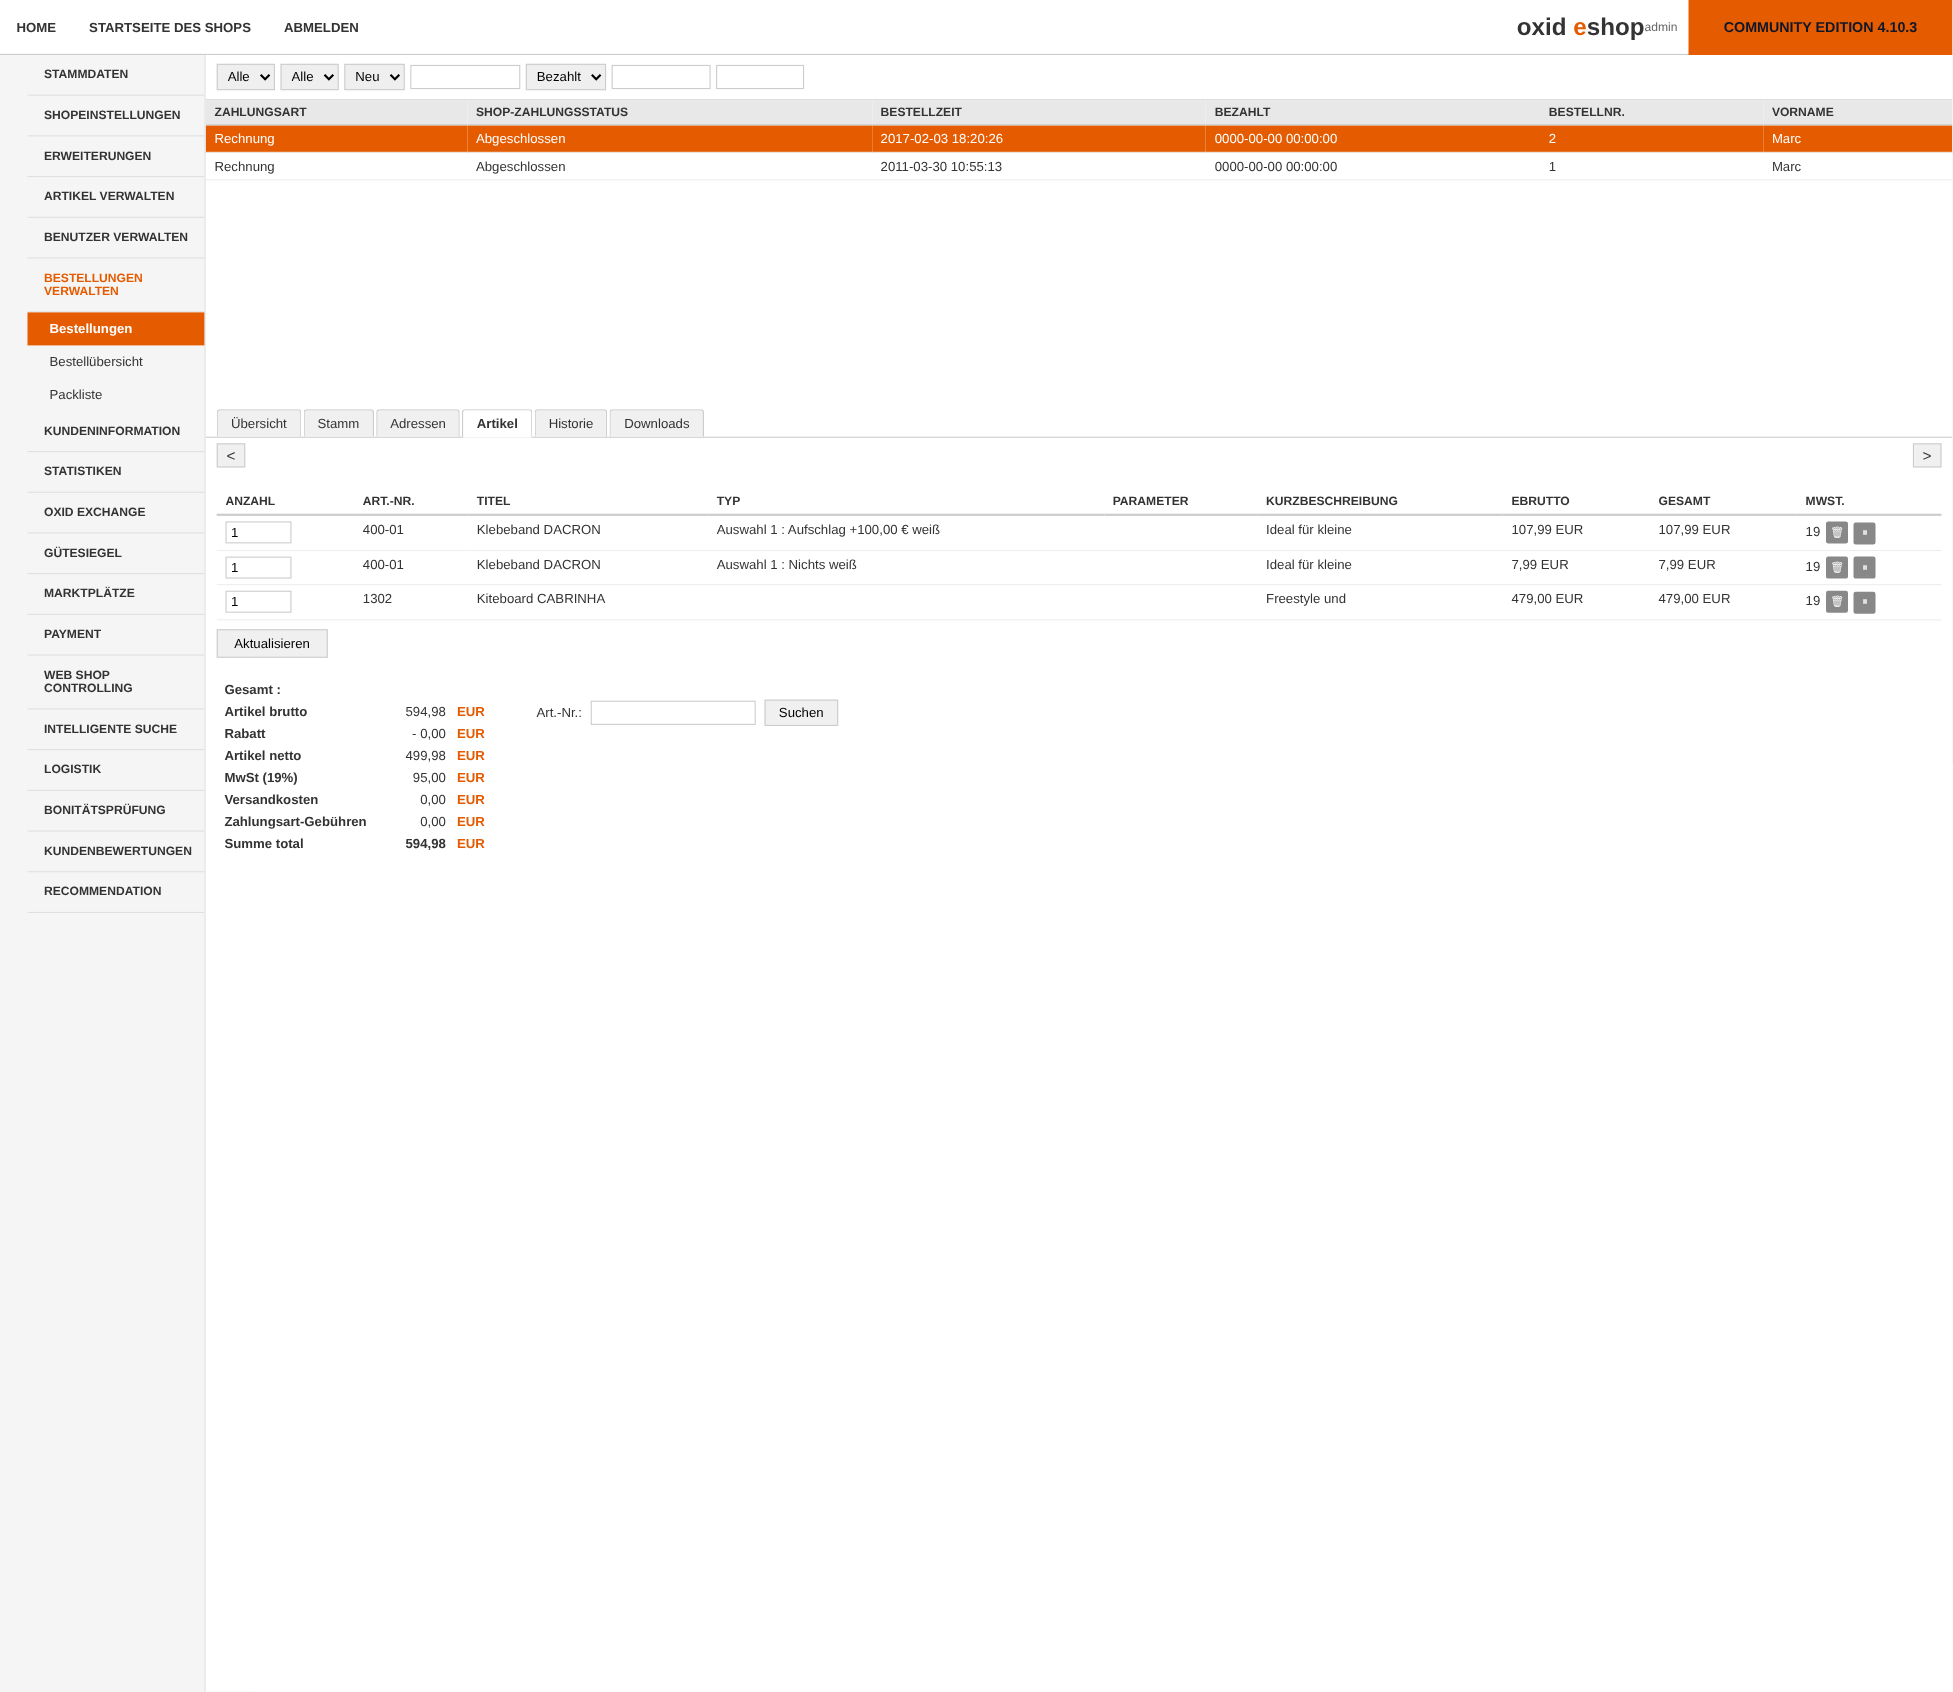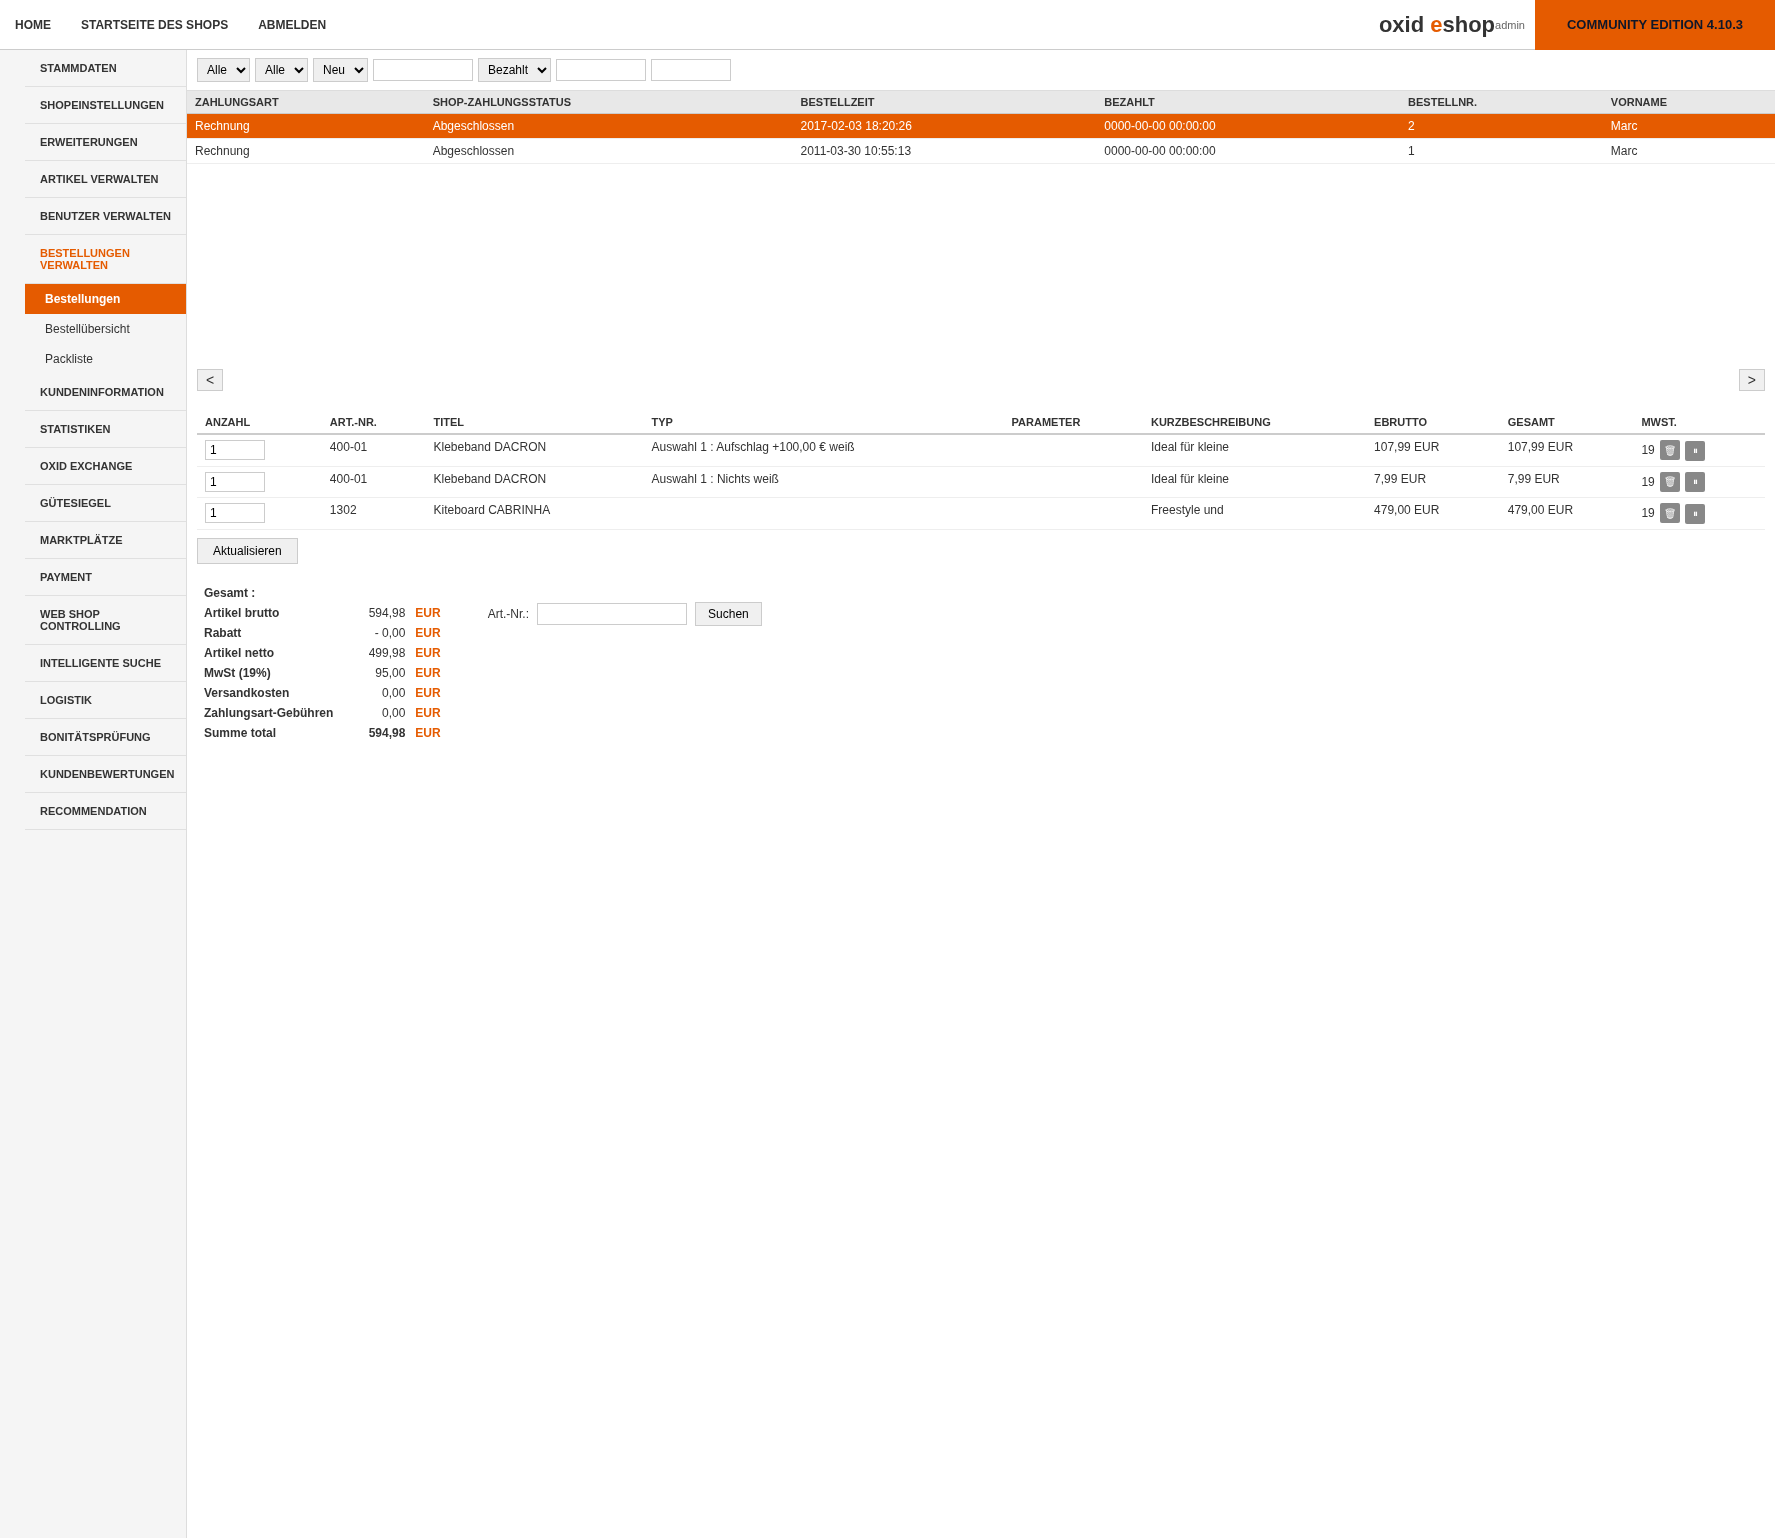--- a/index.html
+++ b/index.html
@@ -162,20 +162,28 @@
           <td>2011-03-30 10:55:13</td>
           <td>0000-00-00 00:00:00</td>
           <td>1</td>
           <td>Marc</td>
         </tr>
       </tbody>
     </table>
 
     <div style="height: 200px;"></div>
 
+    <div class="tabs-bar">
+      <div class="tab">Übersicht</div>
+      <div class="tab">Stamm</div>
+      <div class="tab">Adressen</div>
+      <div class="tab active">Artikel</div>
+      <div class="tab">Historie</div>
+      <div class="tab">Downloads</div>
+    </div>
 
     <div class="nav-arrows">
       <span class="nav-arrow">&lt;</span>
       <span style="flex:1;"></span>
       <span class="nav-arrow">&gt;</span>
     </div>
 
     <div class="article-section">
       <table class="article-table">
         <thead>

